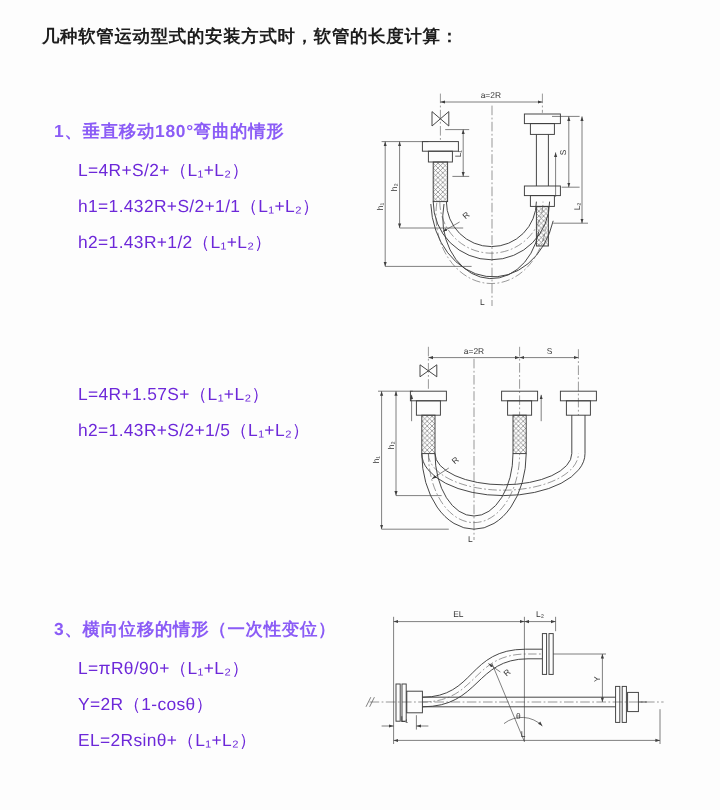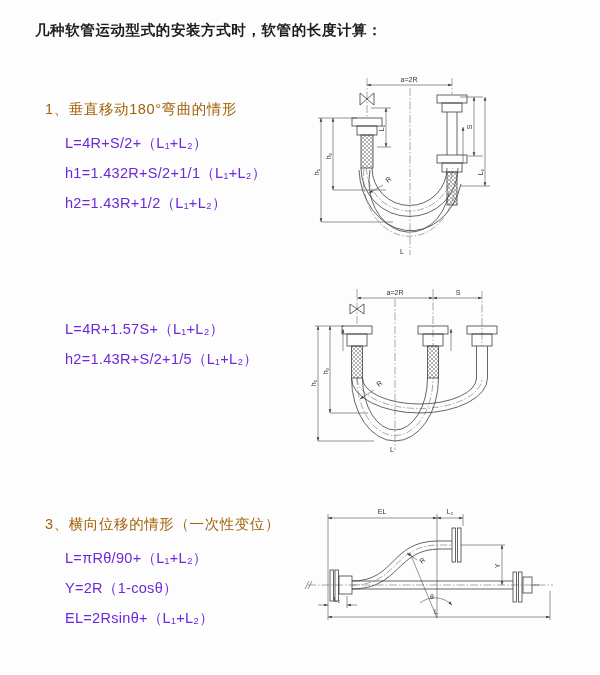--- a/index.html
+++ b/index.html
@@ -1,20 +1,20 @@
 <!DOCTYPE html>
 <html><head>
 <meta charset="utf-8">
 <style>
   html,body{margin:0;padding:0;background:#ffffff;}
   .page{position:relative;width:600px;height:675px;background:#fdfdfd;
         font-family:"Liberation Sans","DejaVu Sans",sans-serif;color:#222;overflow:hidden;}
   .title{position:absolute;left:35px;top:21px;font-size:14.5px;font-weight:600;letter-spacing:.6px;color:#1d1d1d;}
   .section{position:absolute;}
-  .heading{font-size:14.5px;font-weight:400;letter-spacing:.6px;color:#a16207;}
+  .heading{font-size:14.5px;font-weight:700;letter-spacing:.6px;color:#8b5cf6;}
   .formulas{margin:9px 0 0 20px;}
   .formula{font-size:14.5px;line-height:30px;color:#6d28d9;letter-spacing:.3px;}
   .diag{position:absolute;}
   .diag text{font-size:7px;fill:#333;stroke:none;}
 </style>
 </head>
 <body>
 
 <div class="page">
 

